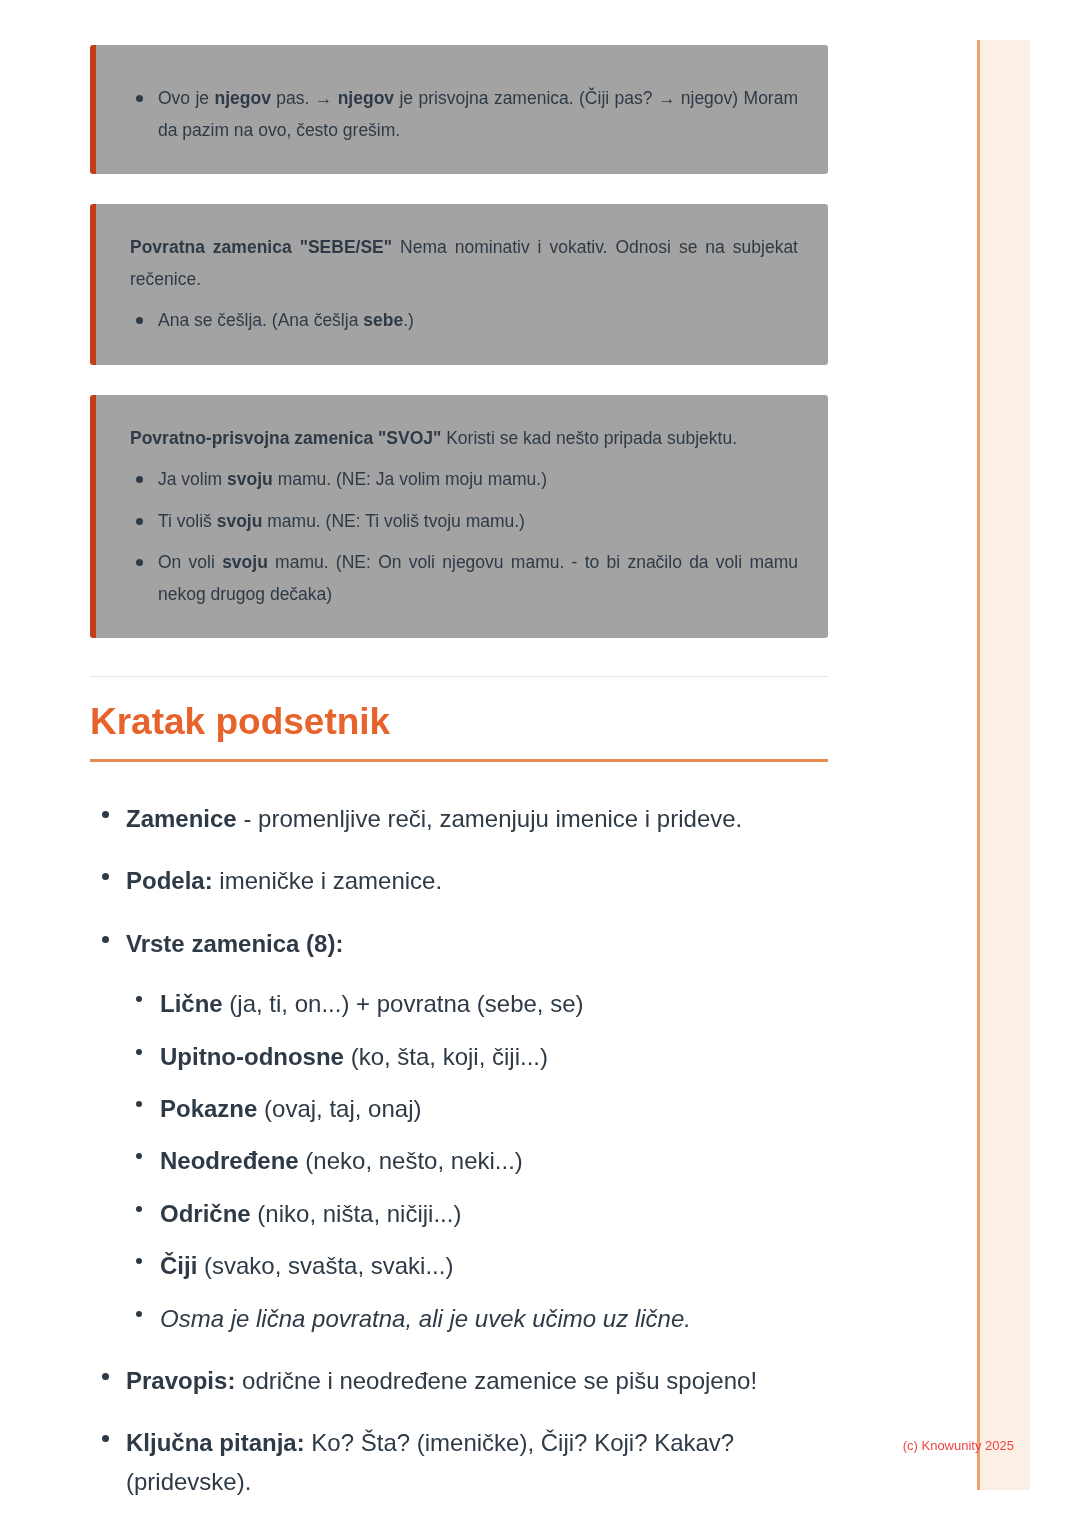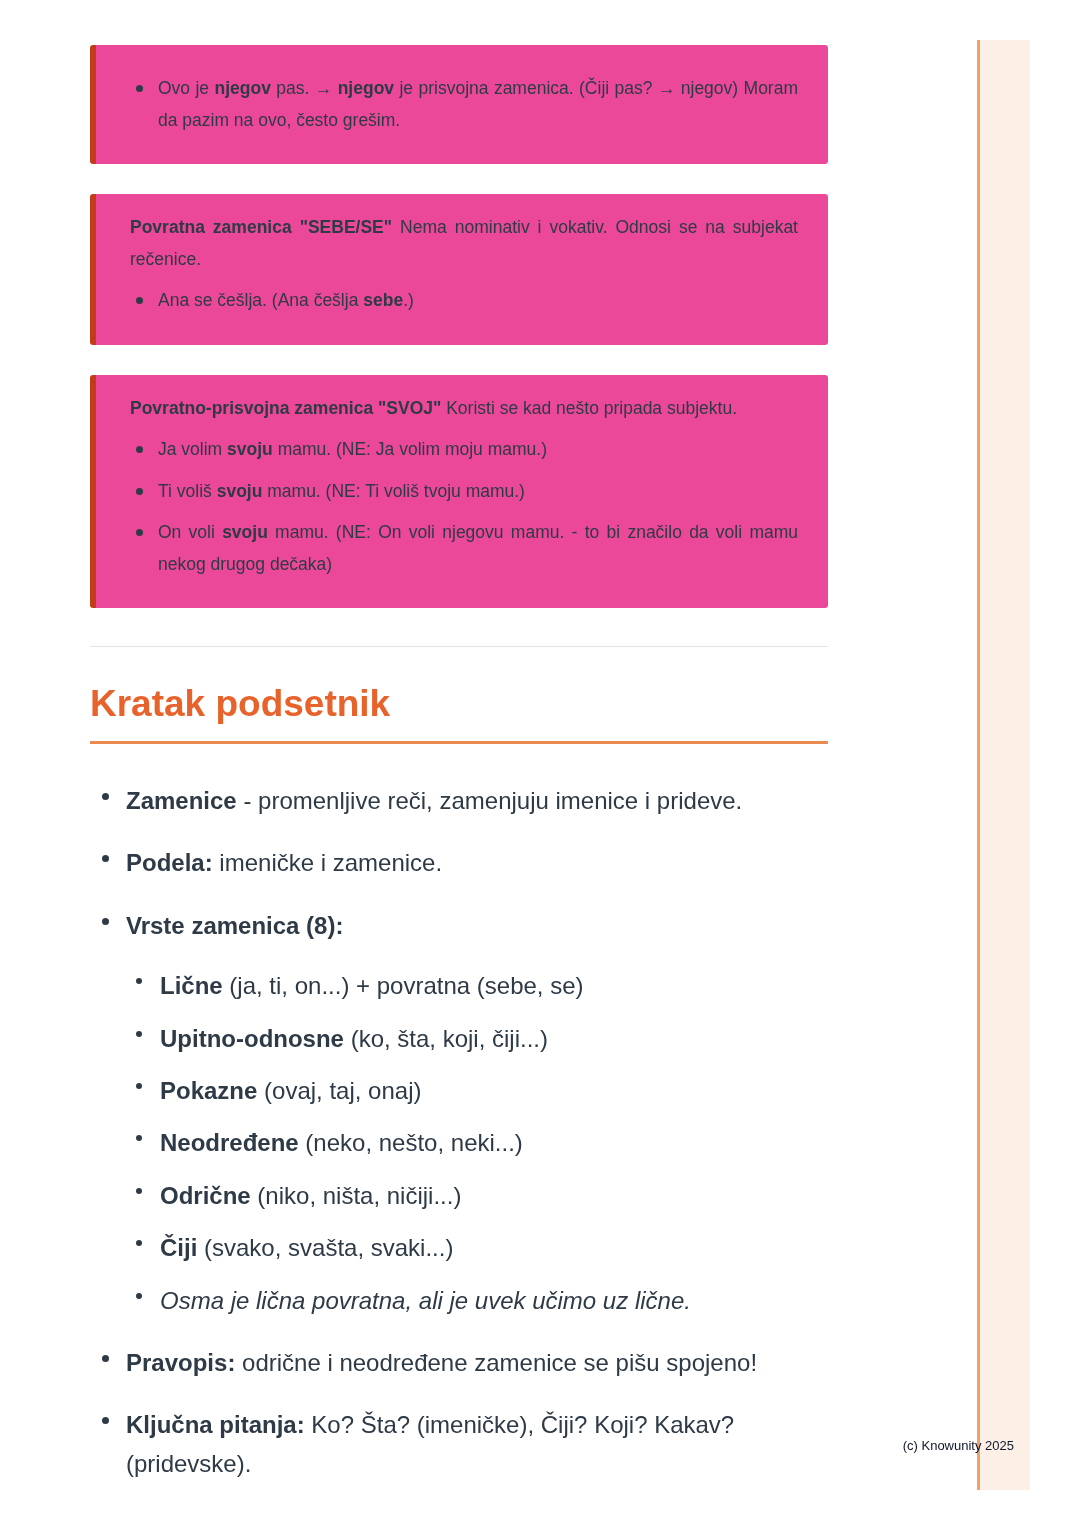--- a/index.html
+++ b/index.html
@@ -12,24 +12,24 @@
     overflow: hidden;
   }
   .content {
     position: absolute;
     left: 90px;
     top: 0;
     width: 738px;
   }
   
   .callout {
-    background: #ec4899;
+    background: #a3a3a3;
     border-left: 6px solid #c23d17;
     border-radius: 3px;
-    padding: 18px 30px 28px 34px;
+    padding: 28px 30px 28px 34px;
     margin-bottom: 30px;
     font-size: 17.5px;
     line-height: 1.8;
     text-align: justify;
   }
   .callout:first-child { margin-top: 45px; }
   .callout p.header { margin: 0; }
   .callout ul { list-style: none; }
   .callout li {
     position: relative;
@@ -47,21 +47,21 @@
     background: #2e3a46;
   }
   
   .divider {
     border: none;
     border-top: 1px solid #e4e4e4;
     margin-top: 38px;
   }
   
   .heading {
-    margin-top: 36px;
+    margin-top: 24px;
     color: #e8632b;
     font-size: 37px;
     font-weight: 700;
     padding-bottom: 16px;
     border-bottom: 3px solid #e98b50;
   }
   
   .main-list {
     list-style: none;
     margin-top: 38px;
@@ -121,21 +121,21 @@
     width: 50px;
     height: 1450px;
     background: #fcf0e6;
   }
   
   .watermark {
     position: absolute;
     top: 1438px;
     right: 66px;
     font-size: 13px;
-    color: #0f172a;
+    color: #ef4444;
     z-index: 2;
   }
 </style>
 </head>
 <body>
 
 <div class="stripe-line"></div>
 <div class="stripe-band"></div>
 
 <div class="content">

